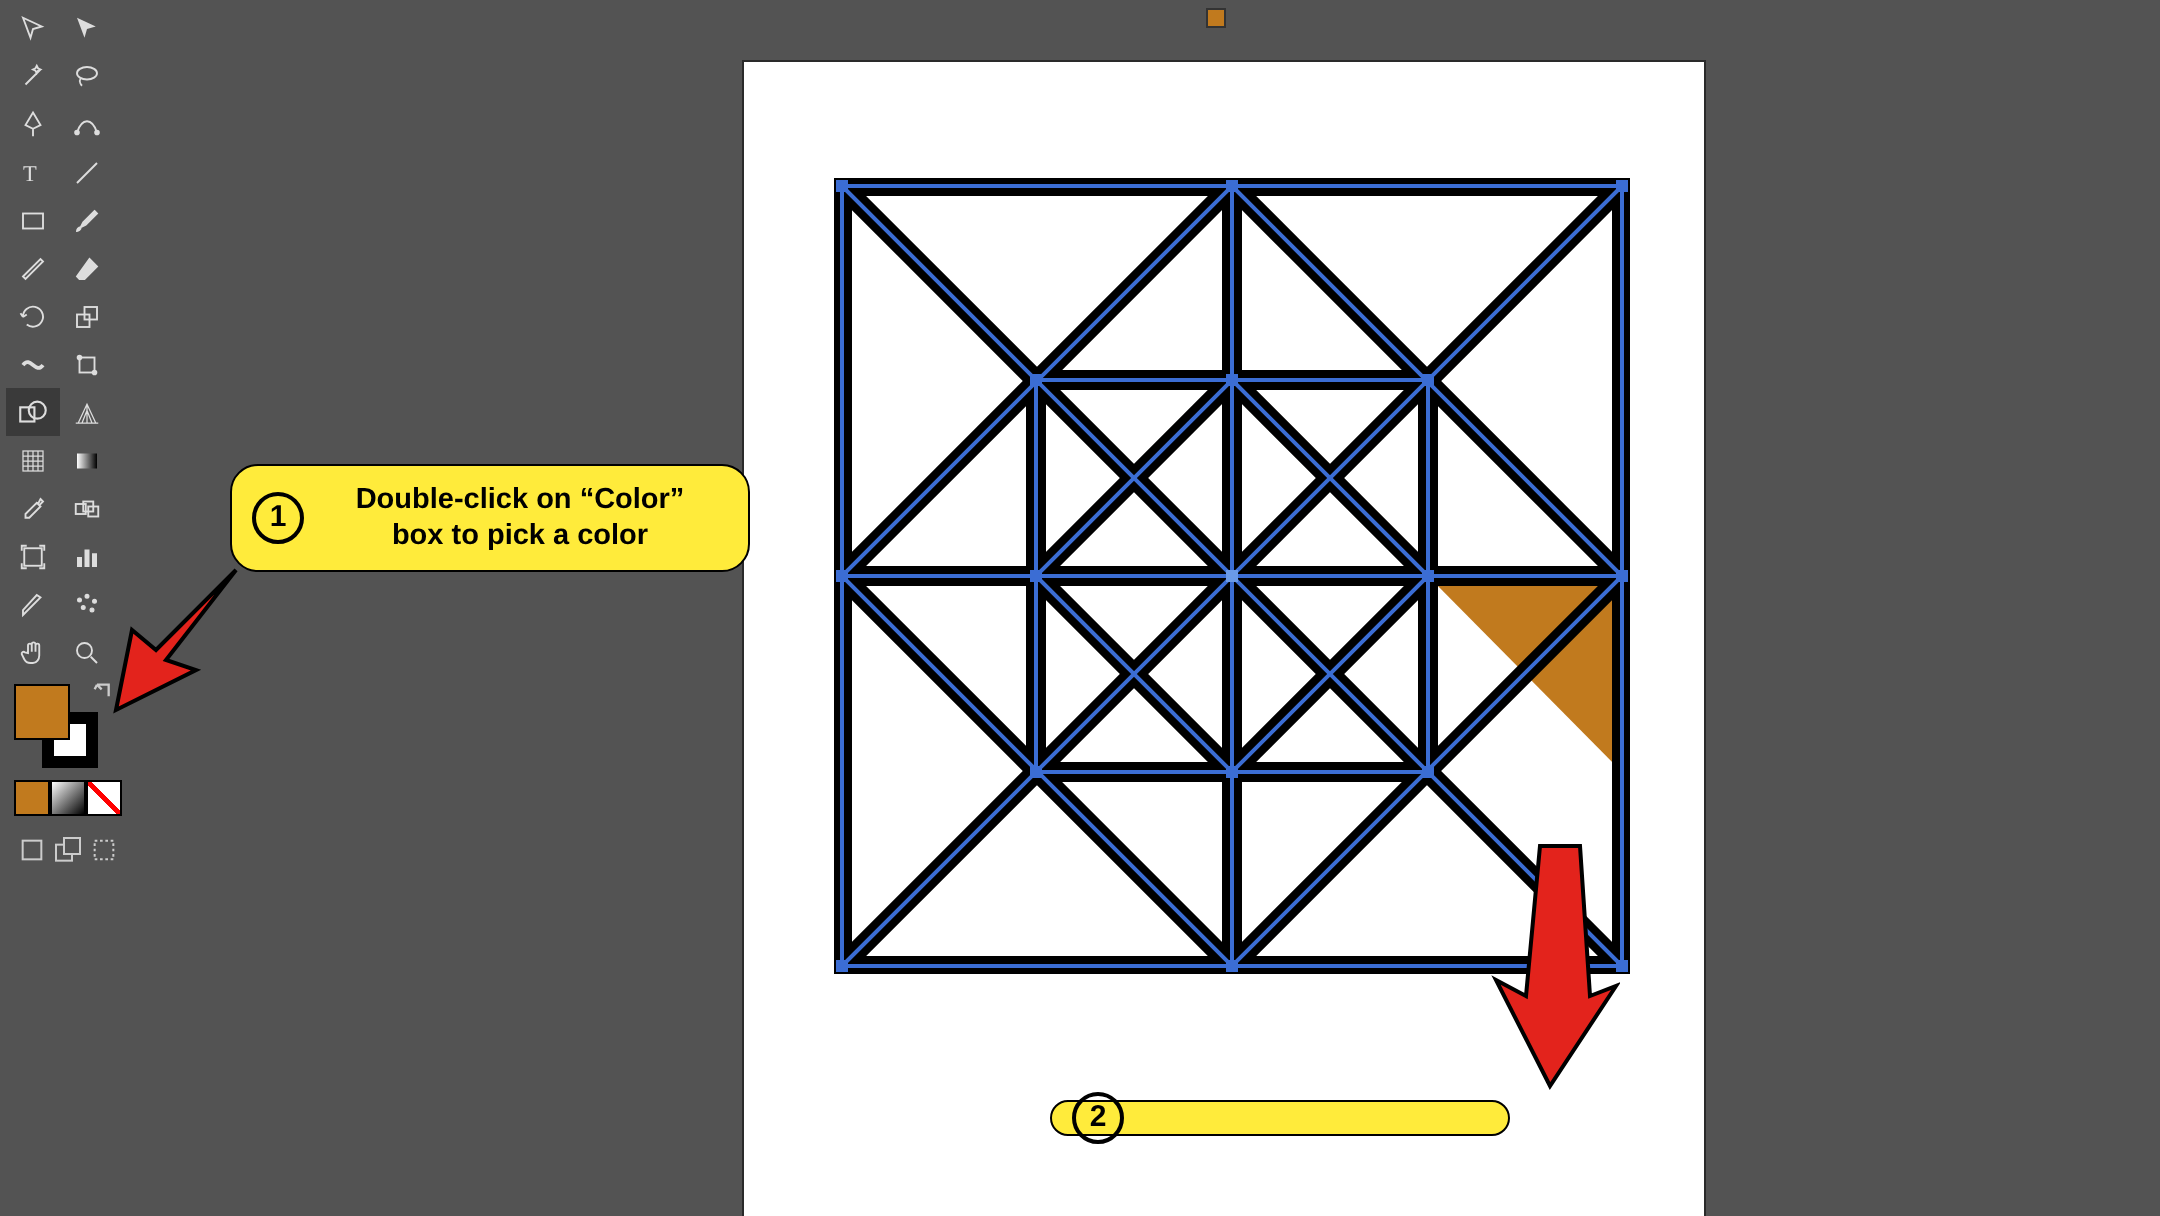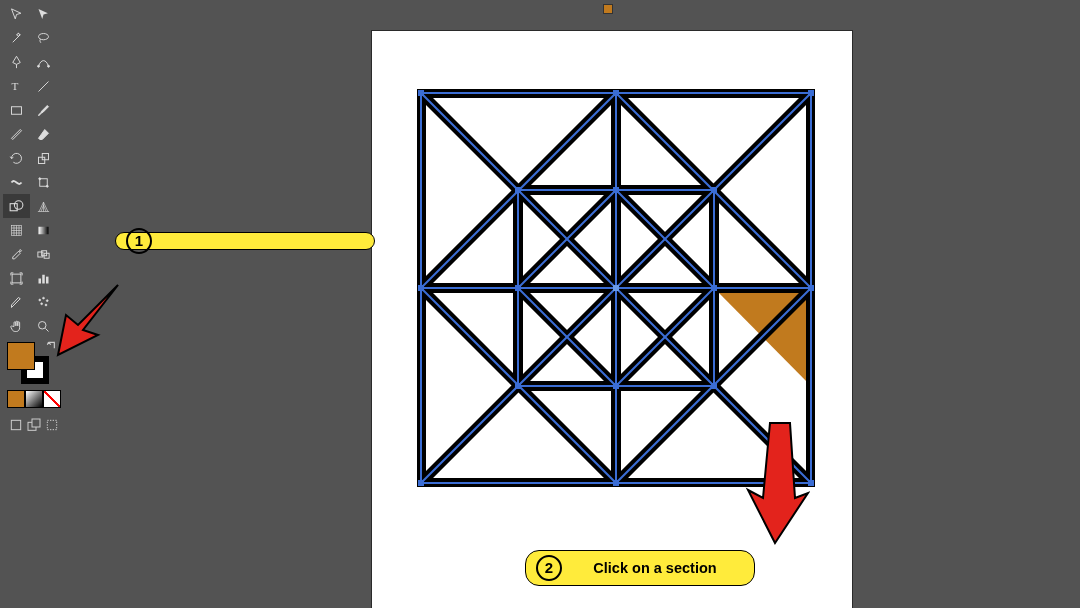--- a/index.html
+++ b/index.html
@@ -323,26 +323,27 @@
         <rect x="294" y="196" width="6" height="6"></rect>
           <rect x="196" y="294" width="6" height="6"></rect>
 
         <rect x="196" y="196" width="6" height="6" fill="#6a9ae8"></rect>
       </g>
     </svg>
   </div>
 
   <div class="callout" style="left:115px;top:232px;width:260px">
     <div class="num">1</div>
+    <div>Double-click on “Color”</div>
+    <div>box to pick a color</div>
   </div>
   <svg class="arrow" style="left:48px;top:275px" width="80" height="90">
     <path d="M70 10 L35 55 L50 60 L10 80 L18 40 L30 50 Z" fill="#e3231c" stroke="#000" stroke-width="2"></path>
   </svg>
 
   <div class="callout" style="left:525px;top:550px;width:230px">
     <div class="num">2</div>
-    <div>Click on a section</div>
   </div>
   <svg class="arrow" style="left:740px;top:418px" width="70" height="130">
     <path d="M50 5 L55 80 L68 75 L35 125 L8 72 L23 80 L30 5 Z" fill="#e3231c" stroke="#000" stroke-width="2"></path>
   </svg>
 
 </div>
 
 </body></html>

